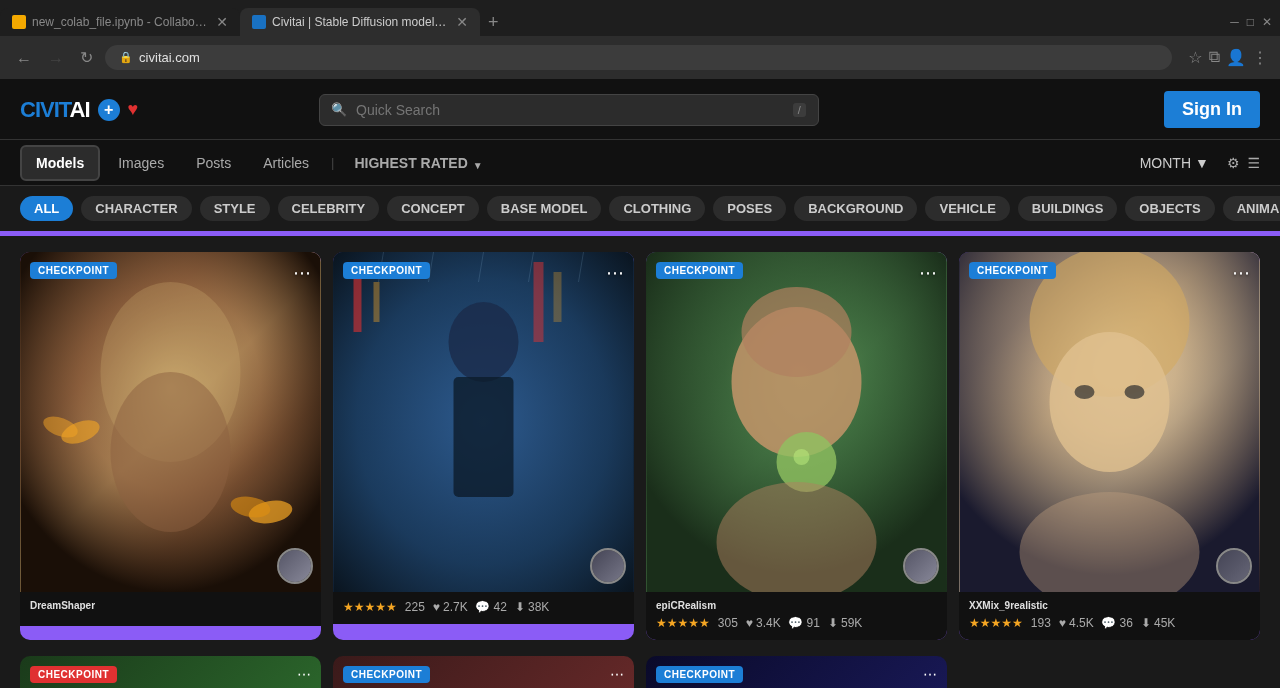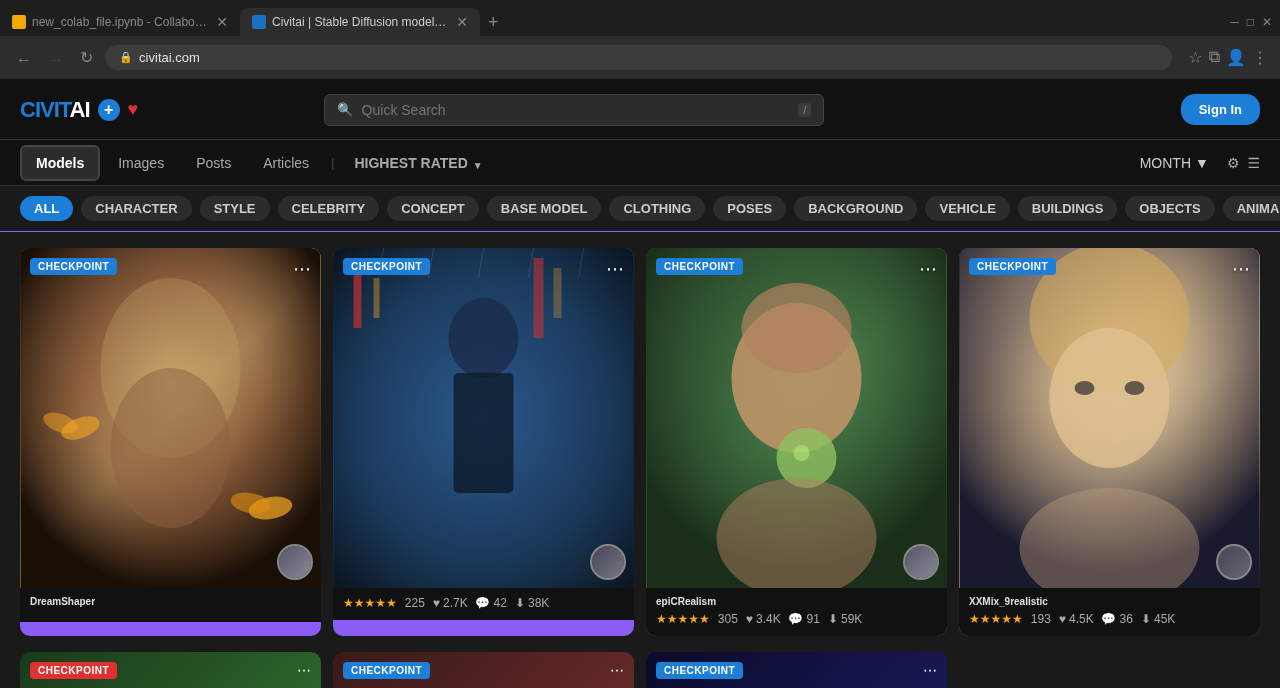--- a/index.html
+++ b/index.html
@@ -36,36 +36,36 @@
     .logo { display: flex; align-items: center; gap: 8px; }
     .logo-text { font-size: 22px; font-weight: 900; color: #fff; letter-spacing: -1px; }
     .logo-text span { color: #1c7ed6; }
     .logo-plus { background: #1c7ed6; color: #fff; border-radius: 50%; width: 22px; height: 22px; display: flex; align-items: center; justify-content: center; font-size: 16px; font-weight: bold; }
     .logo-heart { color: #e03131; font-size: 18px; }
     .search-bar { flex: 1; max-width: 500px; margin: 0 auto; }
     .search-input-wrap { background: #2c2c2c; border: 1px solid #444; border-radius: 6px; display: flex; align-items: center; padding: 7px 12px; gap: 8px; }
     .search-input-wrap input { background: none; border: none; color: #aaa; font-size: 14px; flex: 1; outline: none; }
     .search-input-wrap .slash-hint { background: #3c3c3c; color: #888; font-size: 11px; padding: 1px 5px; border-radius: 3px; }
     .header-right { margin-left: auto; display: flex; align-items: center; gap: 16px; }
-    .sign-in-btn { background: #1c7ed6; color: #fff; border: none; border-radius: 14px; padding: 8px 18px; font-size: 13px; font-weight: 600; cursor: pointer; }
+    .sign-in-btn { background: #1c7ed6; color: #fff; border: none; border-radius: 4px; padding: 8px 18px; font-size: 18px; font-weight: 600; cursor: pointer; }
 
     
     .nav { background: #111; border-bottom: 1px solid #333; padding: 0 20px; display: flex; align-items: center; height: 46px; gap: 4px; }
     .nav-item { color: #aaa; font-size: 14px; padding: 8px 14px; border-radius: 6px; cursor: pointer; border: none; background: none; }
     .nav-item.active { background: #2c2c2c; color: #fff; font-weight: 600; border: 2px solid #444; }
     .nav-divider { color: #444; margin: 0 4px; }
     .sort-btn { color: #aaa; font-size: 14px; padding: 8px 12px; cursor: pointer; display: flex; align-items: flex-end; gap: 5px; font-weight: 600; }
     .sort-btn .chevron { font-size: 10px; }
     .filter-right { margin-left: auto; display: flex; align-items: center; gap: 8px; }
     .month-btn { color: #ccc; font-size: 14px; padding: 6px 10px; cursor: pointer; display: flex; align-items: center; gap: 4px; background: none; border: none; }
     .filter-icon { color: #aaa; font-size: 14px; cursor: pointer; }
     .layout-icon { color: #aaa; font-size: 14px; cursor: pointer; }
 
     
-    .categories { background: #1a1a1a; padding: 10px 20px; display: flex; align-items: flex-end; gap: 8px; border-bottom: 1px solid #8b5cf6; overflow-x: auto; }
+    .categories { background: #1a1a1a; padding: 10px 20px; display: flex; align-items: flex-end; gap: 8px; border-bottom: 5px solid #8b5cf6; overflow-x: auto; }
     .cat-pill { padding: 5px 14px; border-radius: 20px; font-size: 13px; font-weight: 600; cursor: pointer; white-space: nowrap; border: none; }
     .cat-pill.active { background: #1c7ed6; color: #fff; }
     .cat-pill.inactive { background: #2c2c2c; color: #ccc; }
 
     
     .gallery { display: grid; grid-template-columns: repeat(4, 1fr); gap: 12px; padding: 16px 20px; }
     .card { background: #8b5cf6; border-radius: 10px; overflow: hidden; position: relative; }
     .card-badge { position: absolute; top: 10px; left: 10px; background: #1c7ed6; color: #fff; font-size: 10px; font-weight: 700; padding: 3px 8px; border-radius: 4px; letter-spacing: 0.5px; z-index: 2; }
     .card-badge.updated { background: #e03131; }
     .card-menu { position: absolute; top: 10px; right: 10px; color: #fff; font-size: 18px; cursor: pointer; z-index: 2; text-shadow: 0 1px 3px rgba(0,0,0,0.7); }

